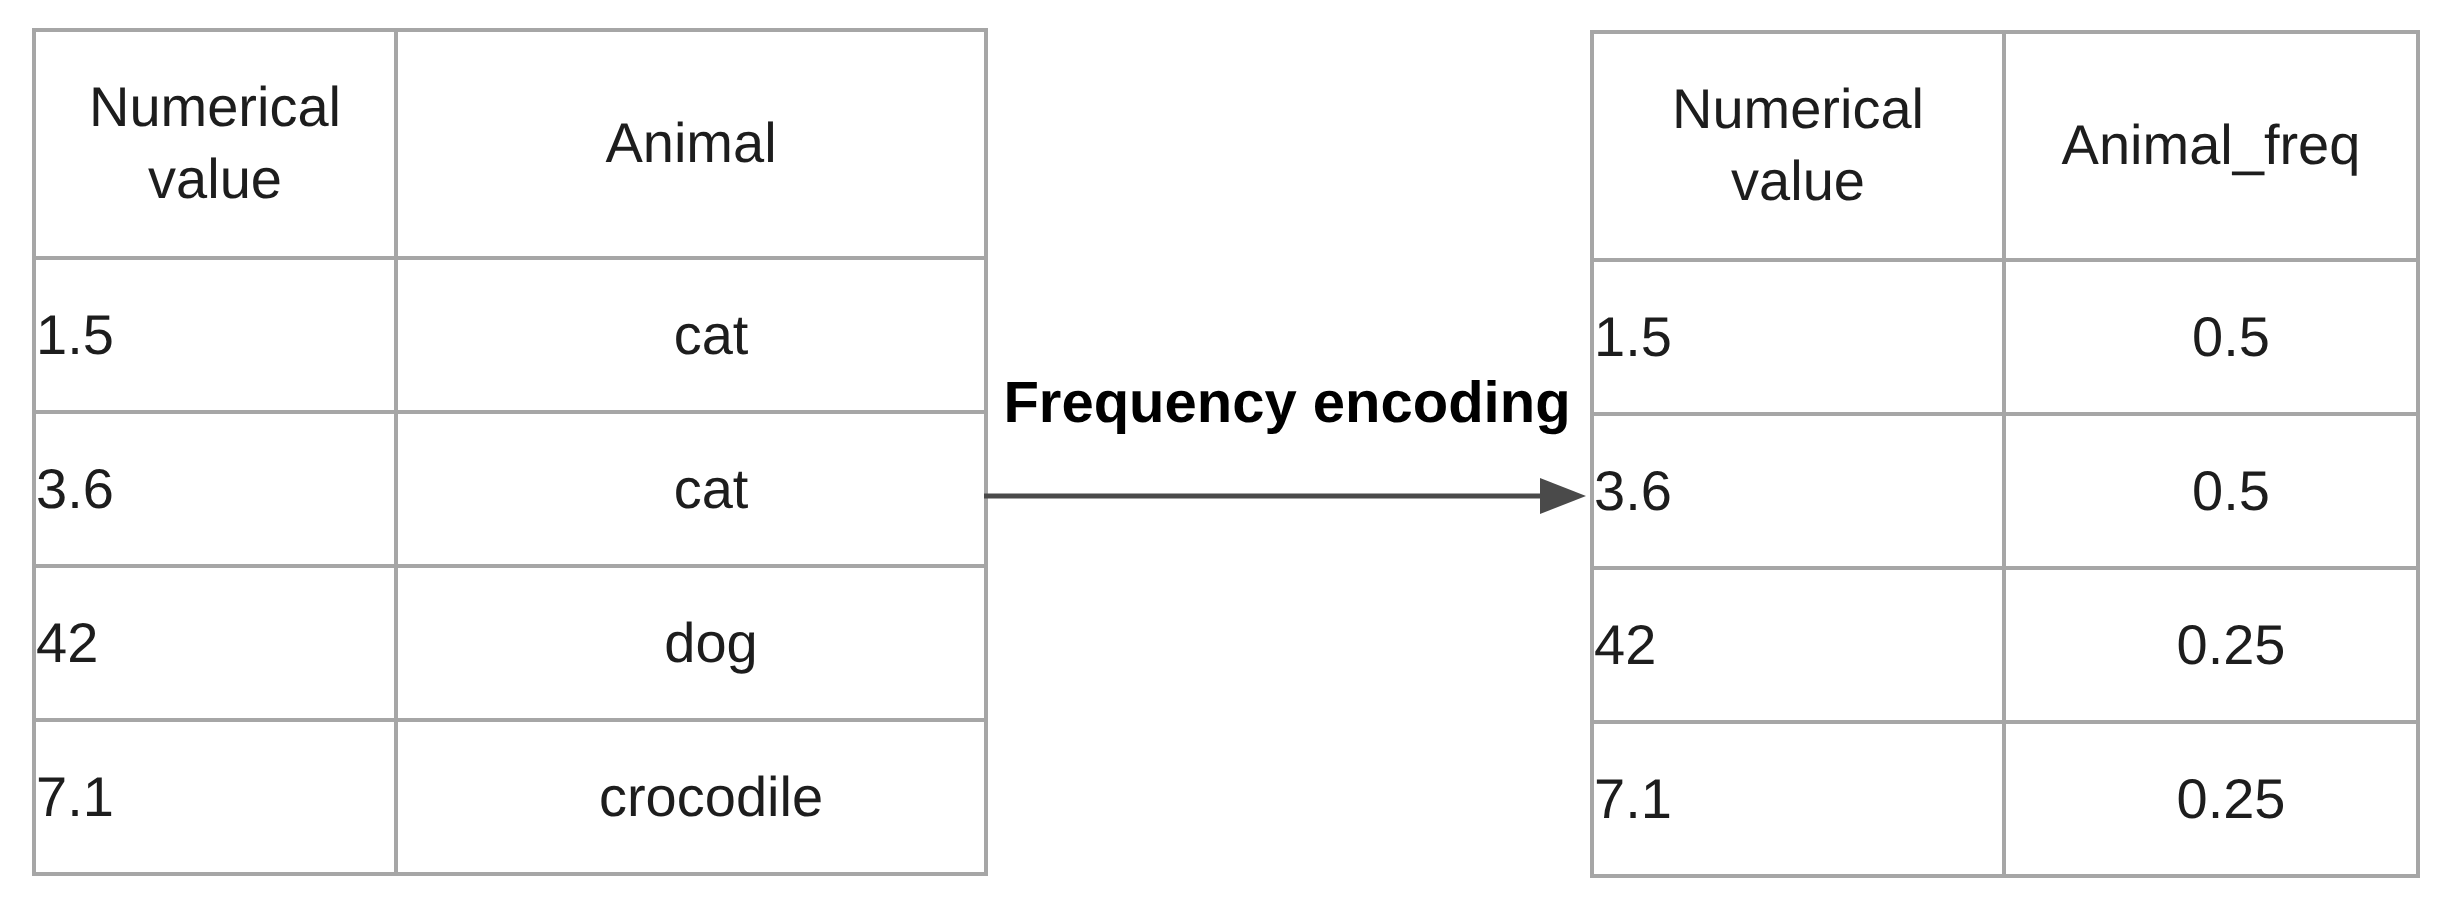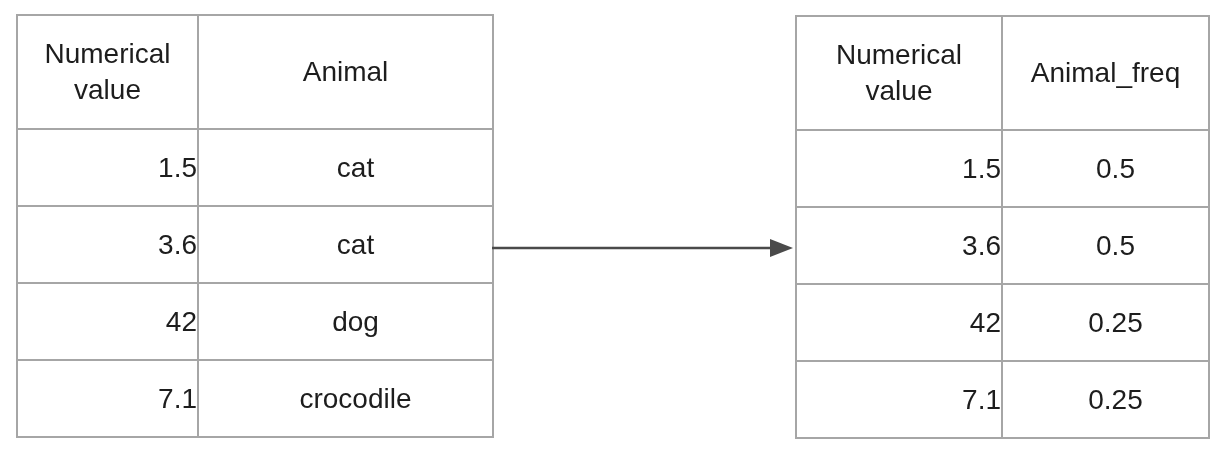--- a/index.html
+++ b/index.html
@@ -44,21 +44,21 @@
     height: 77px;
   }
   .table-left { left: 16px; top: 14px; width: 476px; }
   .table-left col.c1 { width: 181px; }
   .table-left col.c2 { width: 295px; }
   .table-right { left: 795px; top: 15px; width: 413px; }
   .table-right col.c1 { width: 206px; }
   .table-right col.c2 { width: 207px; }
 
   th.col-num { padding: 0 18px; }
-  td.cell-num { text-align: right; }
+  td.cell-num { text-align: left; }
   td.cell-cat { text-align: center; padding-left: 20px; }
 
   .arrow-label {
     position: absolute;
     left: 492px;
     top: 186px;
     width: 303px;
     text-align: center;
     font-size: 29px;
     font-weight: 700;
@@ -102,20 +102,21 @@
         <td class="cell-num">42</td>
         <td class="cell-cat">dog</td>
       </tr>
       <tr>
         <td class="cell-num">7.1</td>
         <td class="cell-cat">crocodile</td>
       </tr>
     </tbody>
   </table>
 
+  <div class="arrow-label">Frequency encoding</div>
 
   <div class="arrow-wrap">
     <svg width="303" height="28" viewBox="0 0 303 28" xmlns="http://www.w3.org/2000/svg">
       <line x1="0" y1="14" x2="281" y2="14" stroke="var(--arrow-color)" stroke-width="2.5"></line>
       <polygon points="278,5 301,14 278,23" fill="var(--arrow-color)"></polygon>
     </svg>
   </div>
 
   <table class="data-table table-right">
     <colgroup>

